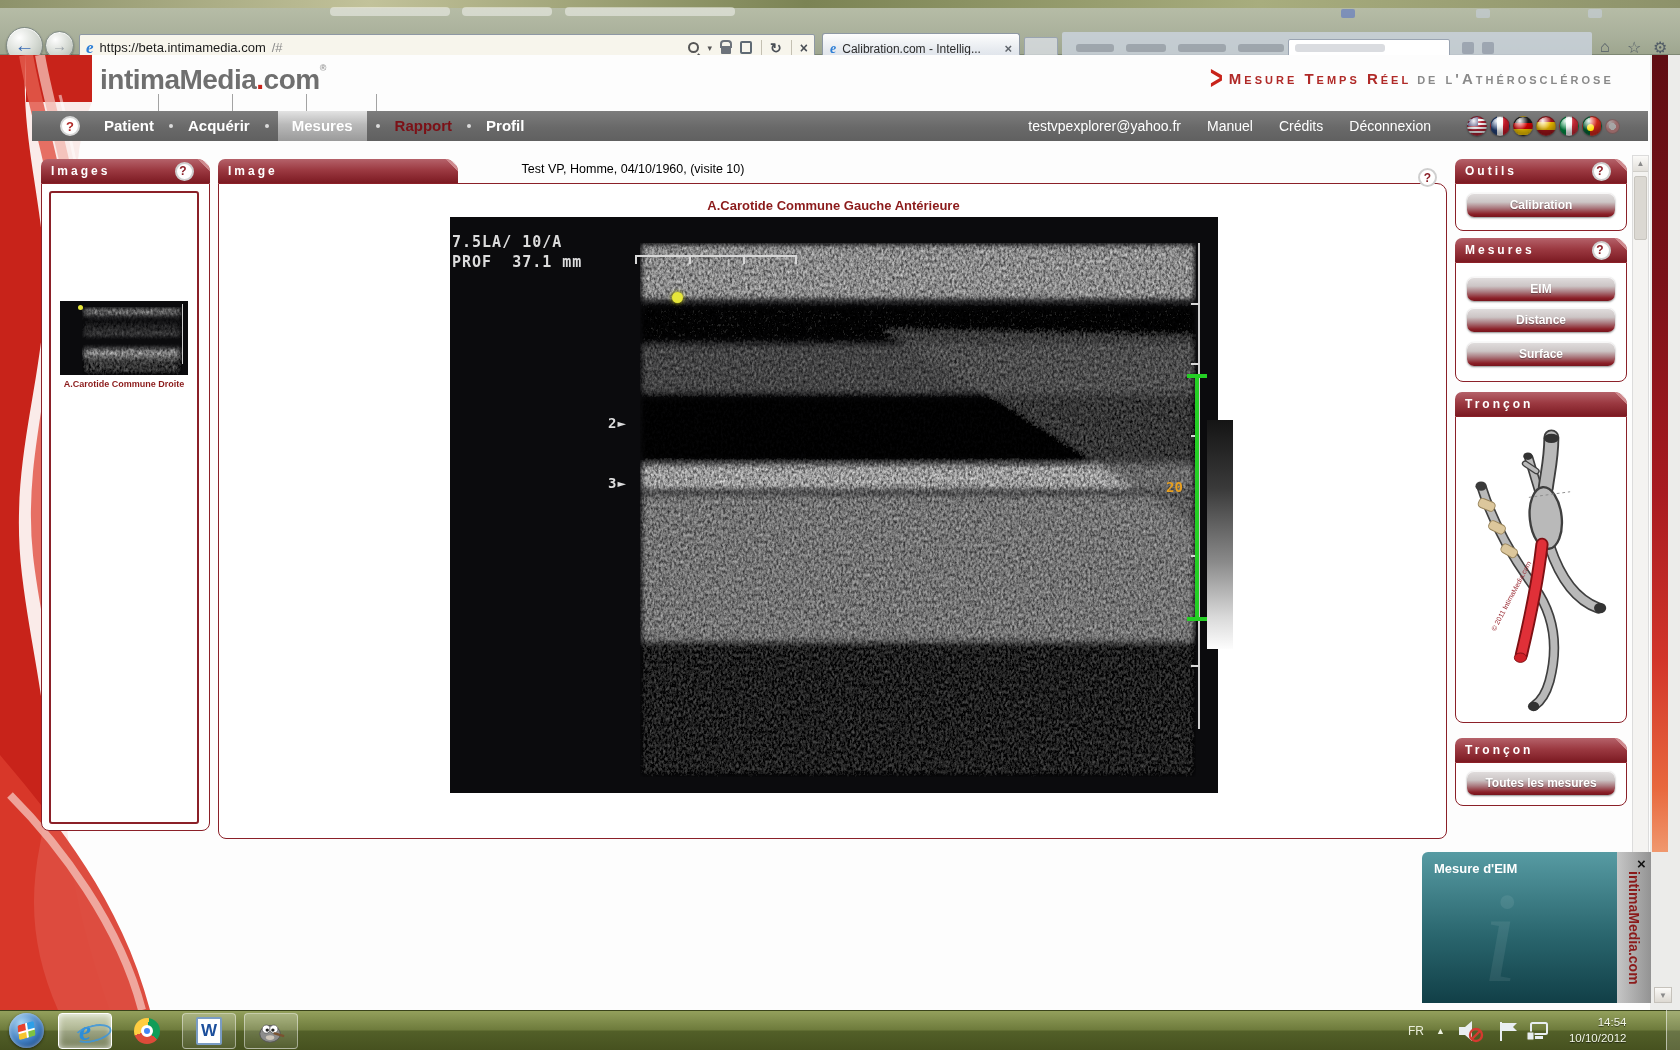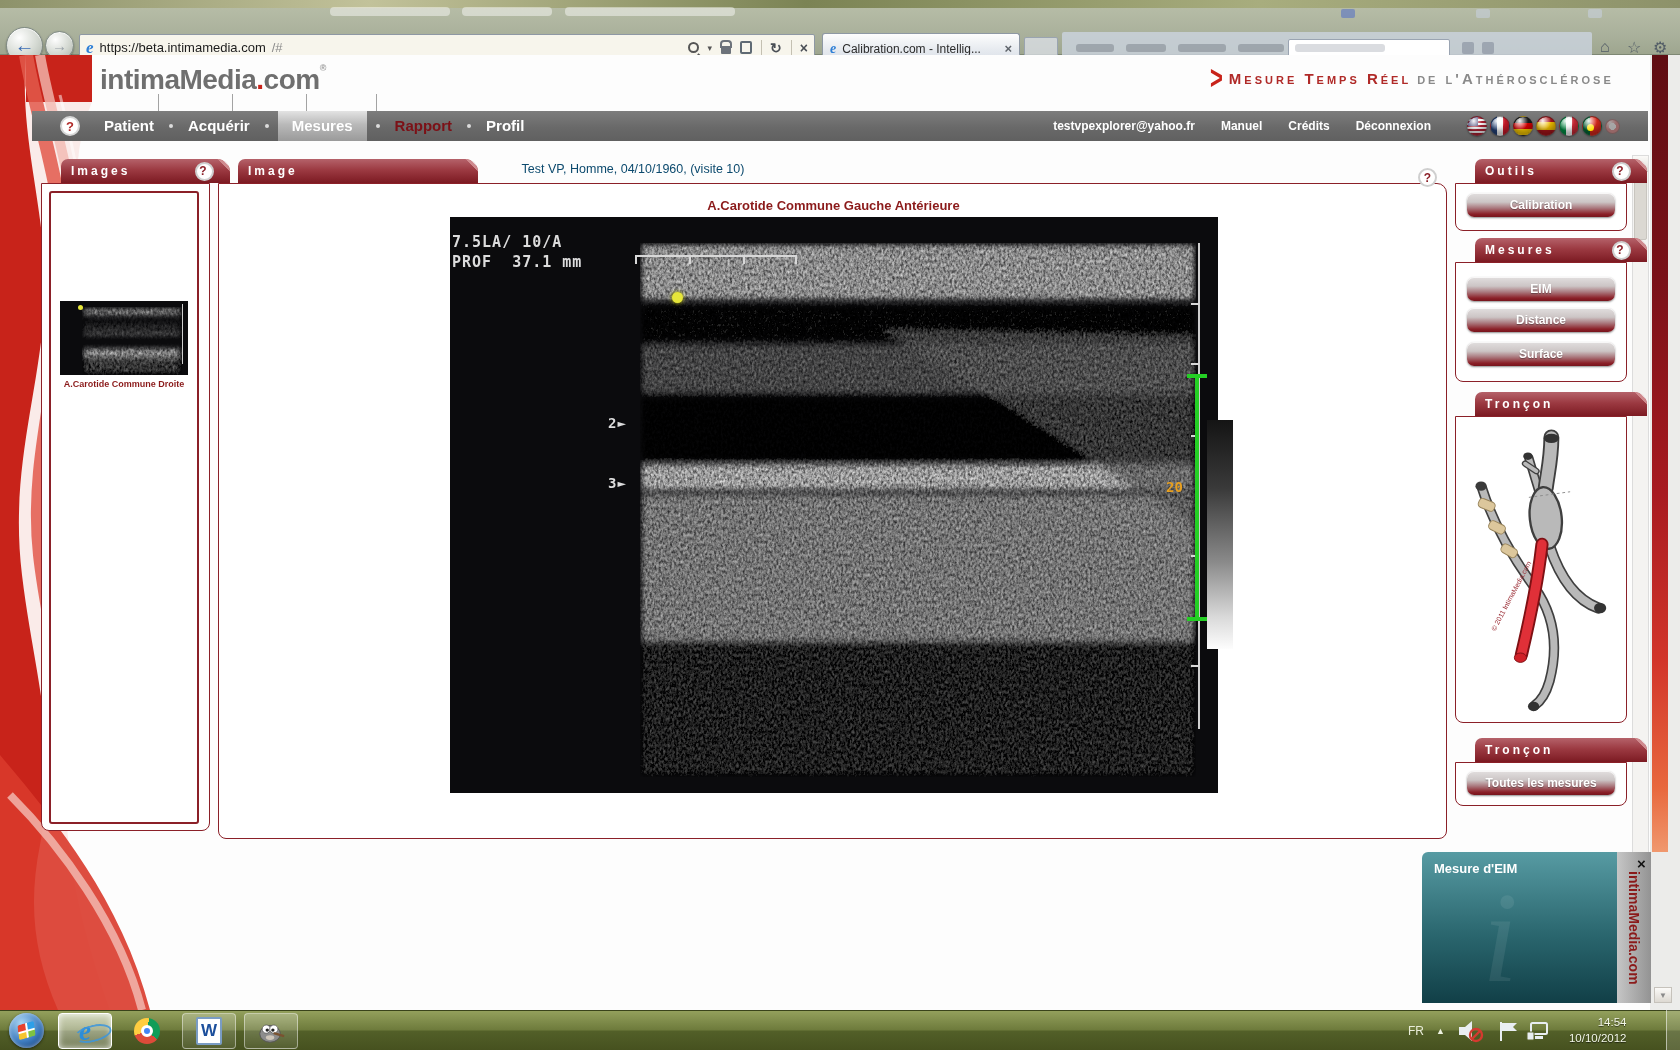--- a/index.html
+++ b/index.html
@@ -63,40 +63,40 @@
   .navbar { left:32px; top:56px; width:1616px; height:30px;
     background:linear-gradient(#7d7d7d,#696969 55%,#606060); display:flex; align-items:center; padding:0 28px; z-index:3; }
   .nav-tick { width:1px; height:17px; background:#a3a3a3; top:39px; z-index:3; }
   .nav-help { width:20px; height:20px; border-radius:50%; background:#fff; border:2px solid #d6d6d6;
     color:#b02a28; font-size:13px; font-weight:bold; display:flex; align-items:center; justify-content:center; margin-right:18px; }
   .nav-item { color:#fff; font-weight:bold; font-size:15px; padding:0 6px; height:30px; line-height:30px; }
   .nav-item.active { background:linear-gradient(#e3e3e3,#b9b9b9 45%,#9a9a9a); padding:0 14px; }
   .nav-item.hot { color:#7c1016; }
   .nav-dot { width:4px; height:4px; border-radius:50%; background:#dcdcdc; margin:0 9px; }
   .nav-right { margin-left:auto; display:flex; align-items:center; gap:26px; }
-  .nav-link { color:#fff; font-weight:bold; font-size:12px; }
+  .nav-link { color:#fff; font-weight:normal; font-size:14px; }
   .flags { display:flex; align-items:center; gap:3px; margin-left:10px; }
   .flag { width:20px; height:20px; border-radius:50%; border:1px solid rgba(30,30,30,.45); overflow:hidden; position:relative;
     box-shadow:inset 0 -5px 6px rgba(0,0,0,.38), 0 1px 2px rgba(0,0,0,.4); }
   .flag::after { content:''; position:absolute; inset:0; border-radius:50%;
     background:radial-gradient(ellipse at 32% 22%, rgba(255,255,255,.95), rgba(255,255,255,0) 48%); }
   .flag-us { background:repeating-linear-gradient(#b22234 0 2px,#fff 2px 4px); }
   .flag-us::before { content:''; position:absolute; left:0; top:0; width:55%; height:50%; background:#3c3b6e; }
   .flag-fr { background:linear-gradient(90deg,#24437c 0 34%,#fff 34% 66%,#cf1b2b 66%); }
   .flag-de { background:linear-gradient(#1a1a1a 0 34%,#d00 34% 67%,#ffce00 67%); }
   .flag-es { background:linear-gradient(#aa151b 0 27%,#f1bf00 27% 73%,#aa151b 73%); }
   .flag-it { background:linear-gradient(90deg,#009246 0 34%,#fff 34% 66%,#ce2b37 66%); }
   .flag-pt { background:linear-gradient(90deg,#046a38 0 38%,#da291c 38%); }
   .flag-pt::before { content:''; position:absolute; left:4px; top:7px; width:7px; height:7px; border-radius:50%; background:#ffe000; }
   .flag-ghost { width:15px; height:15px; opacity:.4; background:radial-gradient(#fff 35%,#d66 40%); box-shadow:none; }
 
   
   .phead { height:24px; background:linear-gradient(#b5626a,#9c3a42 45%,#7c1a22);
     border-radius:7px 13px 0 0; color:#fff; font-weight:bold; font-size:12px; letter-spacing:3px;
-    display:flex; align-items:center; padding:0 10px; z-index:2;margin-left:20px; }
+    display:flex; align-items:center; padding:0 10px; z-index:2; }
   .phead::after { content:''; position:absolute; right:0; top:0; width:15px; height:100%;
     background:linear-gradient(225deg,#faf2f2 0 6px, #cf8a8e 6px 9px, transparent 9px); border-radius:0 13px 0 0; }
   .help-bubble { width:19px; height:19px; border-radius:50%; background:#fff; border:2px solid #cfcfcf;
     color:#8b2028; font-size:12px; font-weight:bold; display:flex; align-items:center; justify-content:center; z-index:3; }
   .phead .help-bubble { margin-left:auto; margin-right:6px; }
   .pbody { background:#fff; border:1px solid #8b2028; z-index:1; }
   .rbtn { border-radius:7px; color:#fff; font-weight:bold; font-size:12px;
     display:flex; align-items:center; justify-content:center;
     background:linear-gradient(#e2dfdf 0%,#ccc5c5 38%,#ab7b80 62%,#8b2028 88%,#77141c 100%);
     box-shadow:0 1px 2px rgba(0,0,0,.45), inset 0 1px 0 rgba(255,255,255,.75);
@@ -339,21 +339,21 @@
           <span class="truler"></span>
         </div>
         <div class="thumb-cap" style="color:#8b1a1a;">A.Carotide Commune Droite</div>
       </div>
     </div>
   </div>
 
   <div class="page-abs phead" style="left:218px;top:104px;width:240px;z-index:3;">
     <span>Image</span>
   </div>
-  <div class="page-abs" style="left:300px;top:107px;width:666px;text-align:center;font-size:12.5px;color:#0c4a6e;z-index:4;">Test VP, Homme, 04/10/1960, (visite 10)</div>
+  <div class="page-abs" style="left:300px;top:107px;width:666px;text-align:center;font-size:12.5px;color:#000000;z-index:4;">Test VP, Homme, 04/10/1960, (visite 10)</div>
   <span class="page-abs help-bubble" style="left:1418px;top:113px;">?</span>
   <div class="page-abs pbody" style="left:218px;top:128px;width:1229px;height:656px;border-radius:0 10px 8px 8px;">
     <div style="position:absolute;left:0;top:14px;width:1229px;text-align:center;font-size:13px;font-weight:bold;color:#8b1a1a;">A.Carotide Commune Gauche Antérieure</div>
   </div>
 
   <div class="page-abs us">
     <svg class="us-abs" style="left:0;top:0;" width="768" height="576" viewBox="0 0 768 576">
       <rect width="768" height="576" fill="#0b0b0d"></rect>
       <g filter="url(#spk)">
         <rect x="190" y="26" width="556" height="58" fill="#cfcfcf"></rect>

